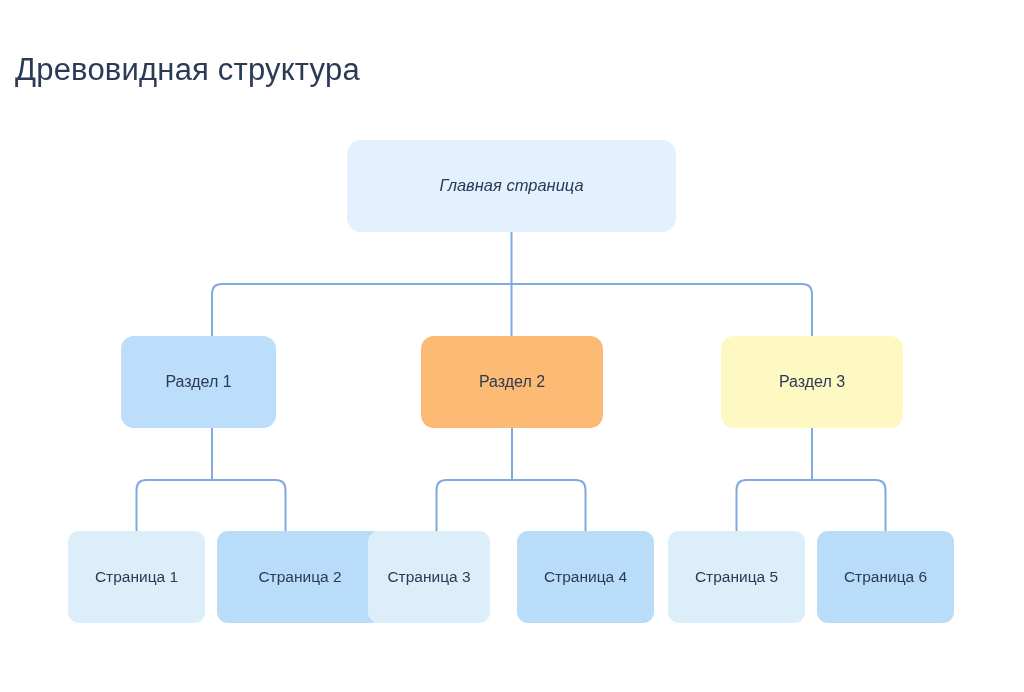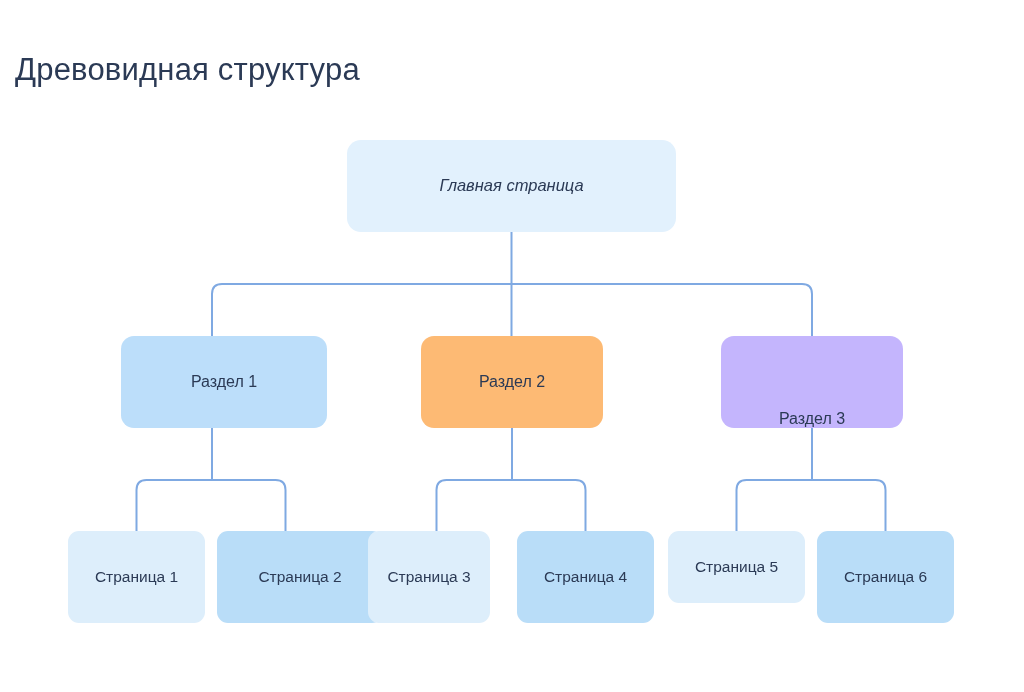--- a/index.html
+++ b/index.html
@@ -87,42 +87,42 @@
       <path d="M 512 480 L 575.5 480 Q 585.5 480 585.5 490 L 585.5 531" fill="none" stroke="#7fa9e2" stroke-width="2" stroke-linecap="round"></path>
       <path d="M 812 428 L 812 480" fill="none" stroke="#7fa9e2" stroke-width="2" stroke-linecap="round"></path>
       <path d="M 812 480 L 746.5 480 Q 736.5 480 736.5 490 L 736.5 531" fill="none" stroke="#7fa9e2" stroke-width="2" stroke-linecap="round"></path>
       <path d="M 812 480 L 875.5 480 Q 885.5 480 885.5 490 L 885.5 531" fill="none" stroke="#7fa9e2" stroke-width="2" stroke-linecap="round"></path>
     </svg>
 
   <div id="nodes">
       <div class="node root" style="left: 347px; top: 140px; width: 329px; height: 92px; background: rgb(226, 241, 253);">
         <span>Главная страница</span>
       </div>
-      <div class="node section" style="left: 121px; top: 336px; width: 206px; height: 92px; background: rgb(188, 222, 250);">
+      <div class="node section" style="left: 121px; top: 336px; width: 155px; height: 92px; background: rgb(188, 222, 250);">
         <span>Раздел 1</span>
       </div>
       <div class="node section" style="left: 421px; top: 336px; width: 182px; height: 92px; background: #fdba74;">
         <span>Раздел 2</span>
       </div>
-      <div class="node section" style="left: 721px; top: 336px; width: 182px; height: 92px; background: #c4b5fd; align-items: flex-end;">
+      <div class="node section" style="left: 721px; top: 336px; width: 182px; height: 92px; background: #fef9c3;">
         <span>Раздел 3</span>
       </div>
       <div class="node leaf" style="left: 68px; top: 531px; width: 137px; height: 92px; background: rgb(221, 238, 251);">
         <span>Страница 1</span>
       </div>
       <div class="node leaf" style="left: 217px; top: 531px; width: 166px; height: 92px; background: rgb(185, 221, 248);">
         <span>Страница 2</span>
       </div>
       <div class="node leaf" style="left: 368px; top: 531px; width: 122px; height: 92px; background: rgb(221, 238, 251);">
         <span>Страница 3</span>
       </div>
       <div class="node leaf" style="left: 517px; top: 531px; width: 137px; height: 92px; background: rgb(185, 221, 248);">
         <span>Страница 4</span>
       </div>
-      <div class="node leaf" style="left: 668px; top: 531px; width: 137px; height: 72px; background: rgb(221, 238, 251);">
+      <div class="node leaf" style="left: 668px; top: 531px; width: 137px; height: 92px; background: rgb(221, 238, 251);">
         <span>Страница 5</span>
       </div>
       <div class="node leaf" style="left: 817px; top: 531px; width: 137px; height: 92px; background: rgb(185, 221, 248);">
         <span>Страница 6</span>
       </div>
     </div>
 
 </div>
 
 </body></html>

